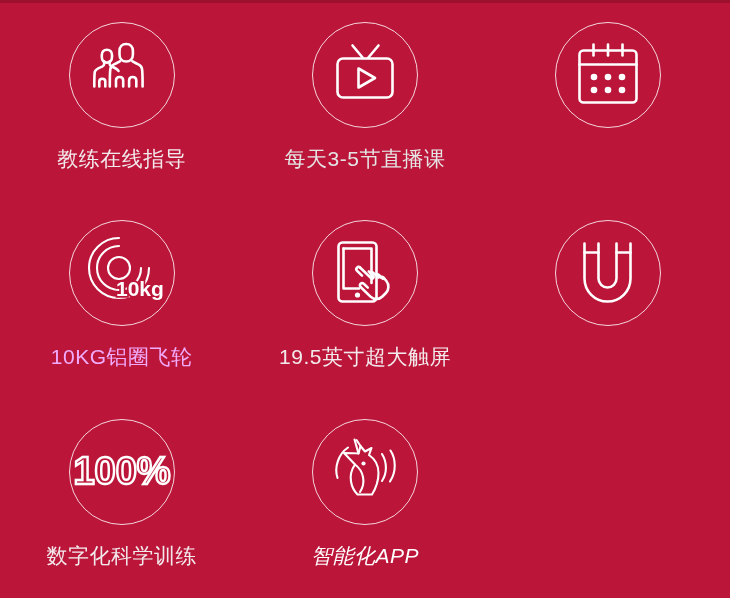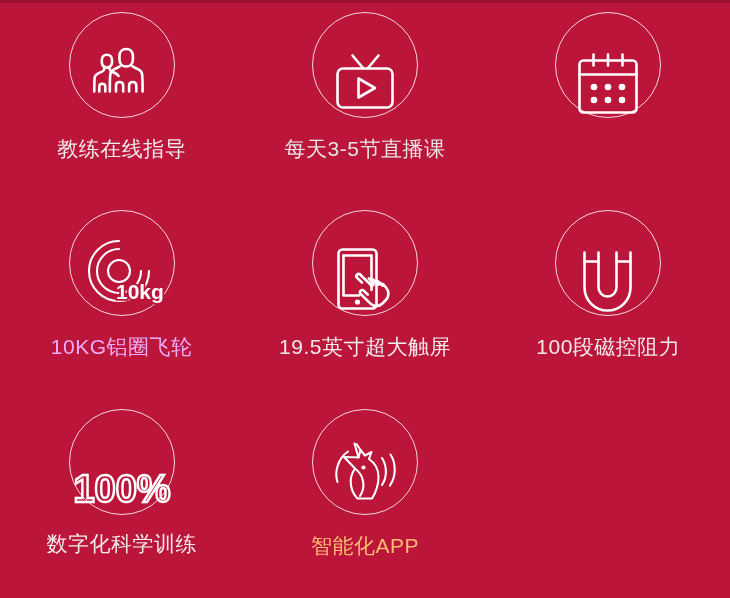--- a/index.html
+++ b/index.html
@@ -29,30 +29,30 @@
     height: 595px;
     display: grid;
     grid-template-columns: repeat(3, 1fr);
     grid-template-rows: repeat(3, 1fr);
   }
   .cell {
     display: flex;
     flex-direction: column;
     align-items: center;
     justify-content: flex-start;
-    padding-top: 9px;
+    padding-top: 19px;
     box-sizing: border-box;
   }
   .icon-circle {
     width: 106px;
     height: 106px;
     border-radius: 50%;
     border: 1.4px solid rgba(255,255,255,0.82);
     display: flex;
-    align-items: flex-end;
+    align-items: center;
     justify-content: center;
     box-sizing: border-box;
   }
   .icon-circle svg {
     display: block;
     overflow: visible;
   }
   .caption {
     margin-top: 20px;
     color: #f2e9ec;
@@ -187,30 +187,29 @@
 
   <div class="cell">
     <div class="icon-circle">
       <svg width="60" height="66" viewBox="0 0 60 66" aria-hidden="true">
         <path class="st" d="M6.5 3.5 L6.5 38.5 C6.5 51.3 16.8 61.5 29.5 61.5 C42.2 61.5 52.5 51.3 52.5 38.5 L52.5 3.5"></path>
         <path class="st" d="M20.5 3.5 L20.5 38.5 C20.5 43.5 24.5 47.5 29.5 47.5 C34.5 47.5 38.5 43.5 38.5 38.5 L38.5 3.5"></path>
         <path class="st" d="M6.5 12.5 L20.5 12.5"></path>
         <path class="st" d="M38.5 12.5 L52.5 12.5"></path>
       </svg>
     </div>
-    <div class="caption" style="color: rgb(242, 233, 236);">100段磁控阻力</div>
   </div>
 
   <div class="cell">
     <div class="icon-circle">
       <svg width="86" height="48" viewBox="0 0 86 48" aria-hidden="true">
         <text class="pct-text" x="43" y="36" text-anchor="middle">100%</text>
       </svg>
     </div>
-    <div class="caption" style="color: rgb(242, 233, 236); font-family: Liberation Mono, monospace;">数字化科学训练</div>
+    <div class="caption" style="color: rgb(242, 233, 236);">数字化科学训练</div>
   </div>
 
 
   <div class="cell">
     <div class="icon-circle">
       <svg width="76" height="76" viewBox="0 0 76 76" aria-hidden="true">
 
         <path class="st-thin" d="M63.5 16.5 C69.0 25.0 69.5 37.5 63.0 47.5"></path>
         <path class="st-thin" d="M55.0 20.0 C60.0 28.0 60.4 39.0 55.0 47.0"></path>
         <path class="st-thin" d="M10.5 44.0 C7.0 33.0 11.5 20.0 21.0 13.5"></path>
@@ -218,16 +217,16 @@
         <path class="st-thin" d="M17.0 19.0 L28.0 30.5 C24.5 35.5 23.0 41.5 24.0 47.5 C24.8 52.5 27.0 57.0 30.5 60.5 L45.0 60.5 C49.0 54.0 51.5 46.5 51.5 39.0 C51.5 31.5 48.0 25.0 42.0 21.0 L44.5 14.0 L38.0 17.5 L33.5 12.0 L31.5 19.5 C27.0 19.0 21.5 19.0 17.0 19.0 Z"></path>
 
         <path class="st-thin" d="M31.5 19.5 L27.5 5.5"></path>
         <path class="st-thin" d="M33.5 12.0 L29.5 6.0"></path>
 
         <path class="st-thin" d="M28.0 30.5 C32.0 33.5 35.0 38.0 36.0 43.0 C37.0 48.0 36.0 53.5 33.0 58.0"></path>
 
         <circle class="fl" cx="36.5" cy="29.5" r="2.1"></circle>
       </svg>
     </div>
-    <div class="caption" style="color: #fdba74;">智能化APP</div>
+    <div class="caption" style="color: #ffffff; font-style: italic;">智能化APP</div>
   </div>
 
 </div>
 
 </body></html>

